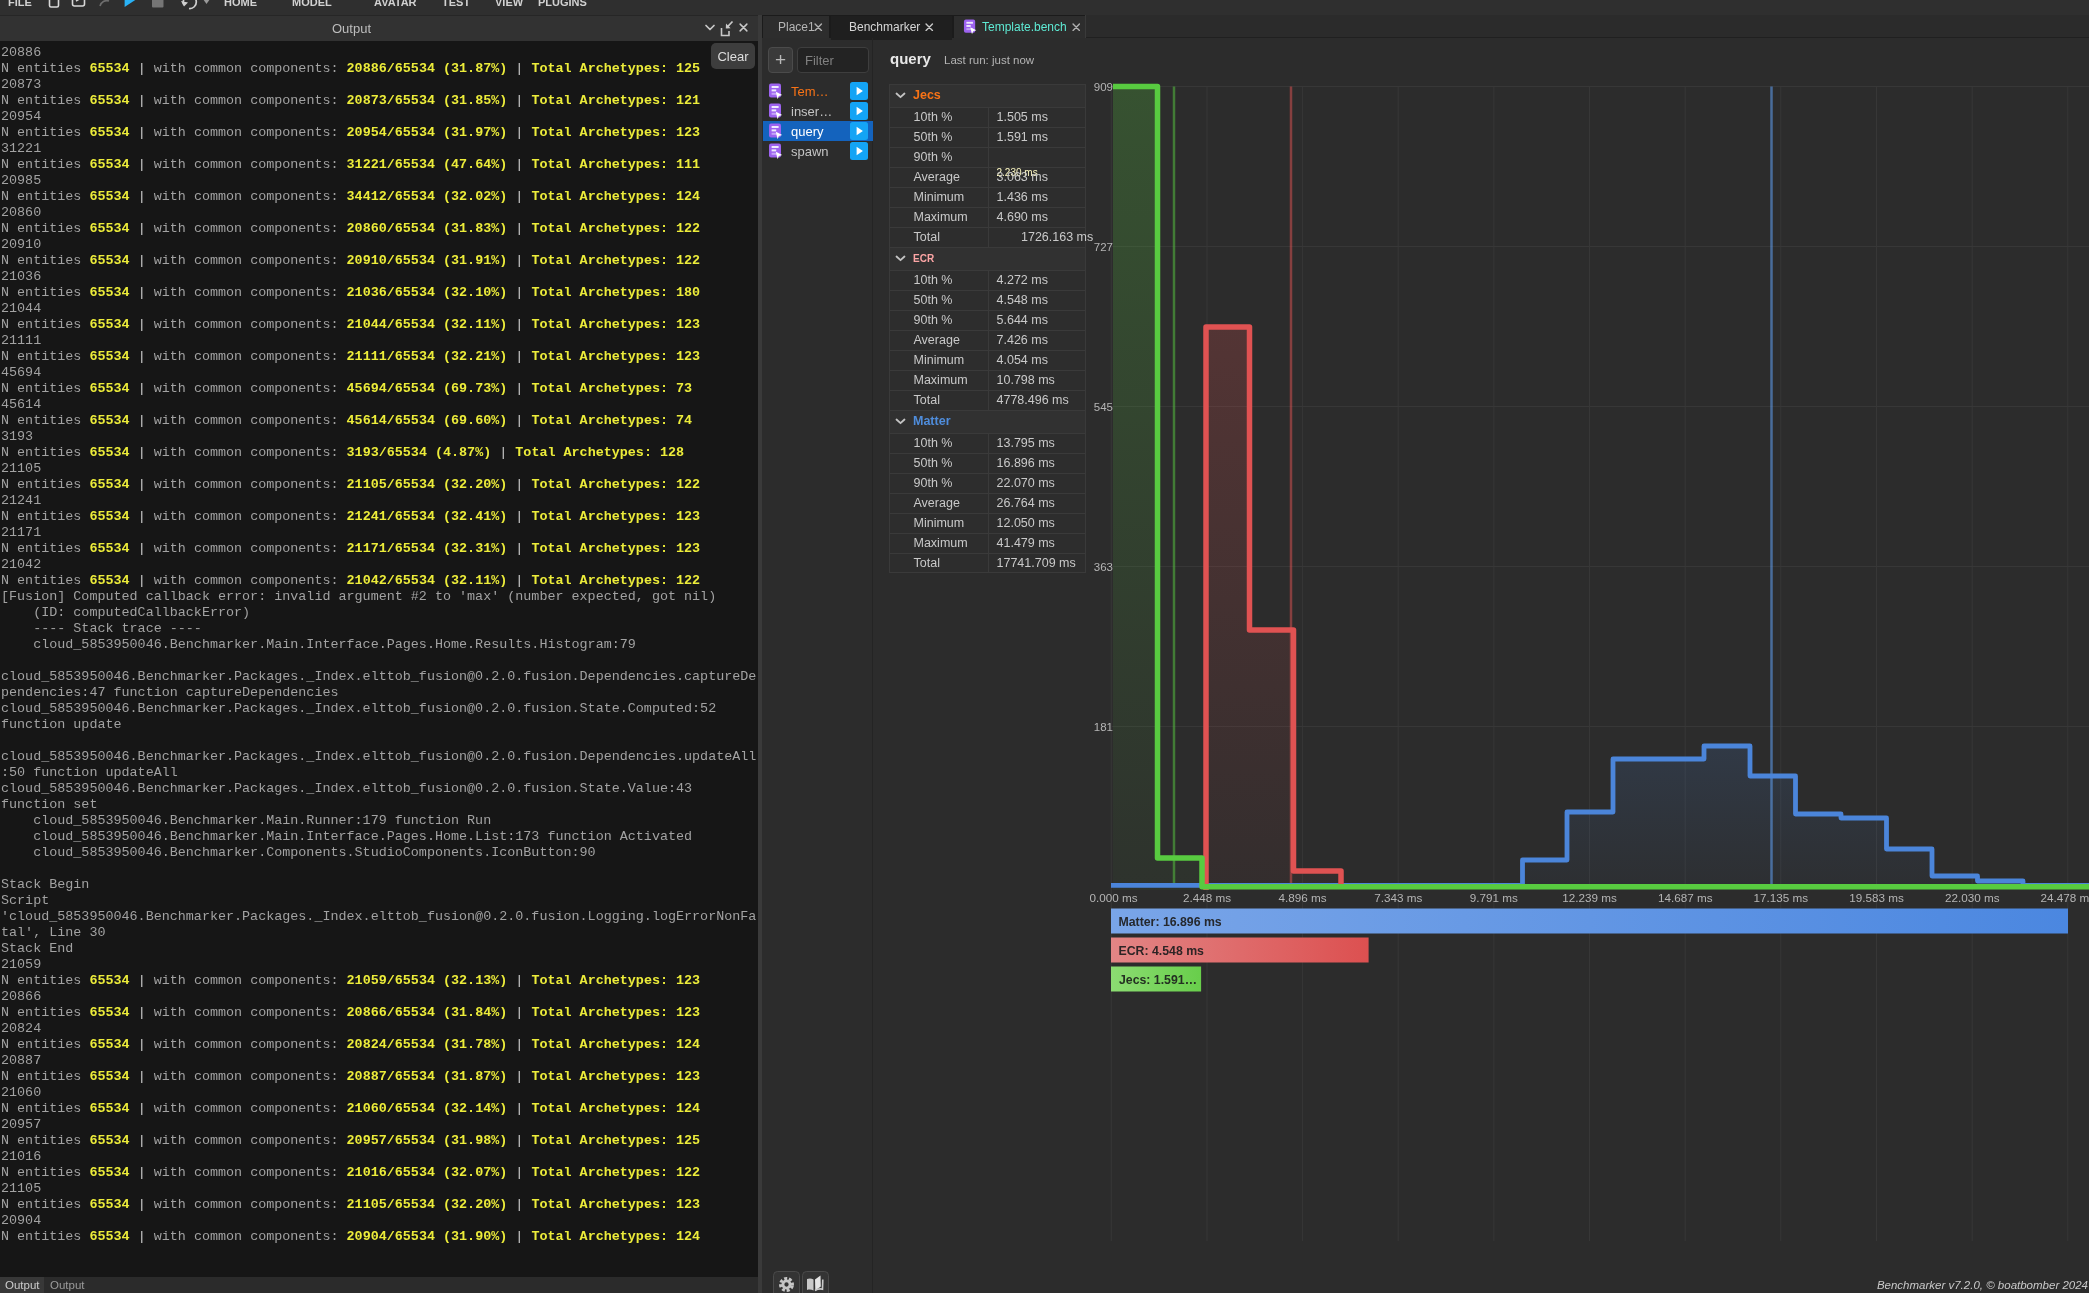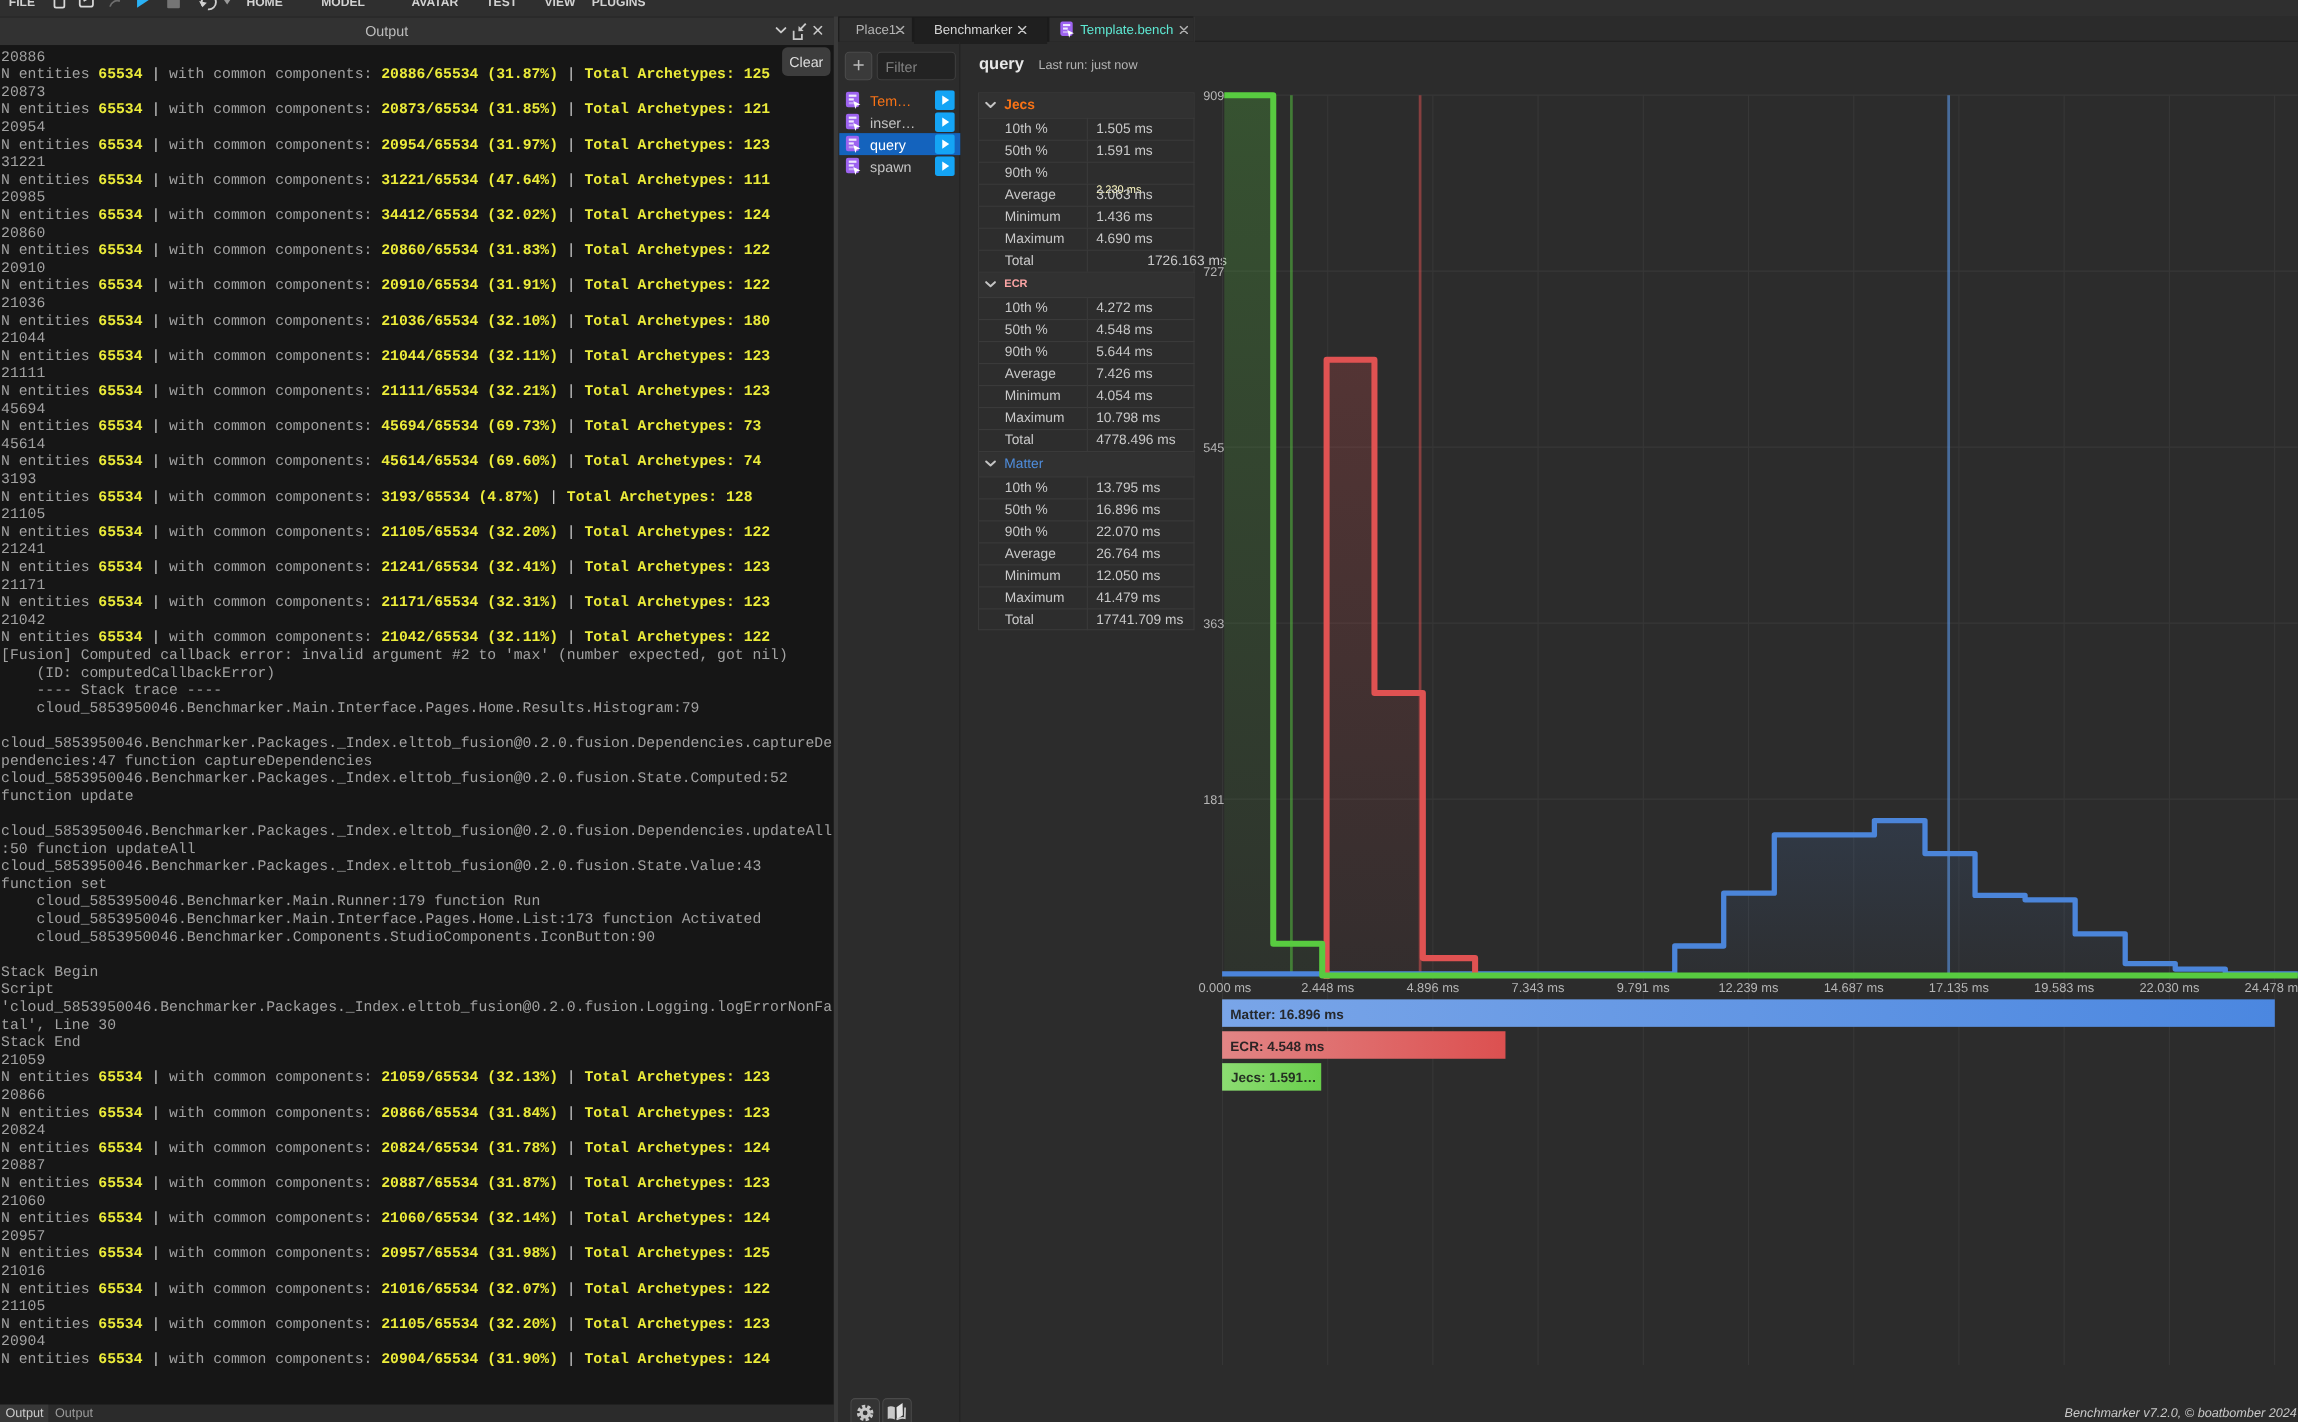--- a/index.html
+++ b/index.html
@@ -244,21 +244,21 @@
 <div style="position:absolute;left:988px;top:187px;width:1px;height:20px;background:#3a3a3a"></div>
 <div style="position:absolute;left:913.5px;top:187px;height:20px;line-height:21px;font-size:12.5px;color:#c9c9c9">Minimum</div>
 <div style="position:absolute;left:996.5px;top:187px;height:20px;line-height:21px;font-size:12.5px;color:#c9c9c9">1.436 ms</div>
 <div style="position:absolute;left:889px;top:207px;width:197px;height:20px;border-top:1px solid #3a3a3a;box-sizing:border-box"></div>
 <div style="position:absolute;left:988px;top:207px;width:1px;height:20px;background:#3a3a3a"></div>
 <div style="position:absolute;left:913.5px;top:207px;height:20px;line-height:21px;font-size:12.5px;color:#c9c9c9">Maximum</div>
 <div style="position:absolute;left:996.5px;top:207px;height:20px;line-height:21px;font-size:12.5px;color:#c9c9c9">4.690 ms</div>
 <div style="position:absolute;left:889px;top:227px;width:197px;height:20px;border-top:1px solid #3a3a3a;box-sizing:border-box"></div>
 <div style="position:absolute;left:988px;top:227px;width:1px;height:20px;background:#3a3a3a"></div>
 <div style="position:absolute;left:913.5px;top:227px;height:20px;line-height:21px;font-size:12.5px;color:#c9c9c9">Total</div>
-<div style="position:absolute;left:1043px;top:227px;height:20px;line-height:21px;font-size:12.5px;color:#c9c9c9">1726.163 ms</div>
+<div style="position:absolute;left:1021px;top:227px;height:20px;line-height:21px;font-size:12.5px;color:#c9c9c9">1726.163 ms</div>
 <div style="position:absolute;left:889px;top:247px;width:197px;height:1px;background:#3a3a3a"></div>
 <div style="position:absolute;left:890px;top:248px;width:195px;height:22px;background:#313131"></div>
 <svg width="11" height="7" viewBox="0 0 11 7" style="position:absolute;left:895px;top:255px">
     <polyline points="1.5,1.5 5.5,5.2 9.5,1.5" fill="none" stroke="#c4c4c4" stroke-width="1.8" stroke-linecap="round" stroke-linejoin="round"></polyline>
   </svg>
 <div style="position:absolute;left:913px;top:247px;height:23px;line-height:23px;font-size:10px;font-weight:bold;color:#fca5a5">ECR</div>
 <div style="position:absolute;left:889px;top:270px;width:197px;height:20px;border-top:1px solid #3a3a3a;box-sizing:border-box"></div>
 <div style="position:absolute;left:988px;top:270px;width:1px;height:20px;background:#3a3a3a"></div>
 <div style="position:absolute;left:913.5px;top:270px;height:20px;line-height:21px;font-size:12.5px;color:#c9c9c9">10th %</div>
 <div style="position:absolute;left:996.5px;top:270px;height:20px;line-height:21px;font-size:12.5px;color:#c9c9c9">4.272 ms</div>
@@ -284,21 +284,21 @@
 <div style="position:absolute;left:996.5px;top:370px;height:20px;line-height:21px;font-size:12.5px;color:#c9c9c9">10.798 ms</div>
 <div style="position:absolute;left:889px;top:390px;width:197px;height:20px;border-top:1px solid #3a3a3a;box-sizing:border-box"></div>
 <div style="position:absolute;left:988px;top:390px;width:1px;height:20px;background:#3a3a3a"></div>
 <div style="position:absolute;left:913.5px;top:390px;height:20px;line-height:21px;font-size:12.5px;color:#c9c9c9">Total</div>
 <div style="position:absolute;left:996.5px;top:390px;height:20px;line-height:21px;font-size:12.5px;color:#c9c9c9">4778.496 ms</div>
 <div style="position:absolute;left:889px;top:410px;width:197px;height:1px;background:#3a3a3a"></div>
 <div style="position:absolute;left:890px;top:411px;width:195px;height:22px;background:#313131"></div>
 <svg width="11" height="7" viewBox="0 0 11 7" style="position:absolute;left:895px;top:418px">
     <polyline points="1.5,1.5 5.5,5.2 9.5,1.5" fill="none" stroke="#c4c4c4" stroke-width="1.8" stroke-linecap="round" stroke-linejoin="round"></polyline>
   </svg>
-<div style="position:absolute;left:913px;top:410px;height:23px;line-height:23px;font-size:12.5px;font-weight:normal;color:#4f8ddc">Matter</div>
+<div style="position:absolute;left:913px;top:410px;height:23px;line-height:23px;font-size:12.5px;font-weight:bold;color:#4f8ddc">Matter</div>
 <div style="position:absolute;left:889px;top:433px;width:197px;height:20px;border-top:1px solid #3a3a3a;box-sizing:border-box"></div>
 <div style="position:absolute;left:988px;top:433px;width:1px;height:20px;background:#3a3a3a"></div>
 <div style="position:absolute;left:913.5px;top:433px;height:20px;line-height:21px;font-size:12.5px;color:#c9c9c9">10th %</div>
 <div style="position:absolute;left:996.5px;top:433px;height:20px;line-height:21px;font-size:12.5px;color:#c9c9c9">13.795 ms</div>
 <div style="position:absolute;left:889px;top:453px;width:197px;height:20px;border-top:1px solid #3a3a3a;box-sizing:border-box"></div>
 <div style="position:absolute;left:988px;top:453px;width:1px;height:20px;background:#3a3a3a"></div>
 <div style="position:absolute;left:913.5px;top:453px;height:20px;line-height:21px;font-size:12.5px;color:#c9c9c9">50th %</div>
 <div style="position:absolute;left:996.5px;top:453px;height:20px;line-height:21px;font-size:12.5px;color:#c9c9c9">16.896 ms</div>
 <div style="position:absolute;left:889px;top:473px;width:197px;height:20px;border-top:1px solid #3a3a3a;box-sizing:border-box"></div>
 <div style="position:absolute;left:988px;top:473px;width:1px;height:20px;background:#3a3a3a"></div>

